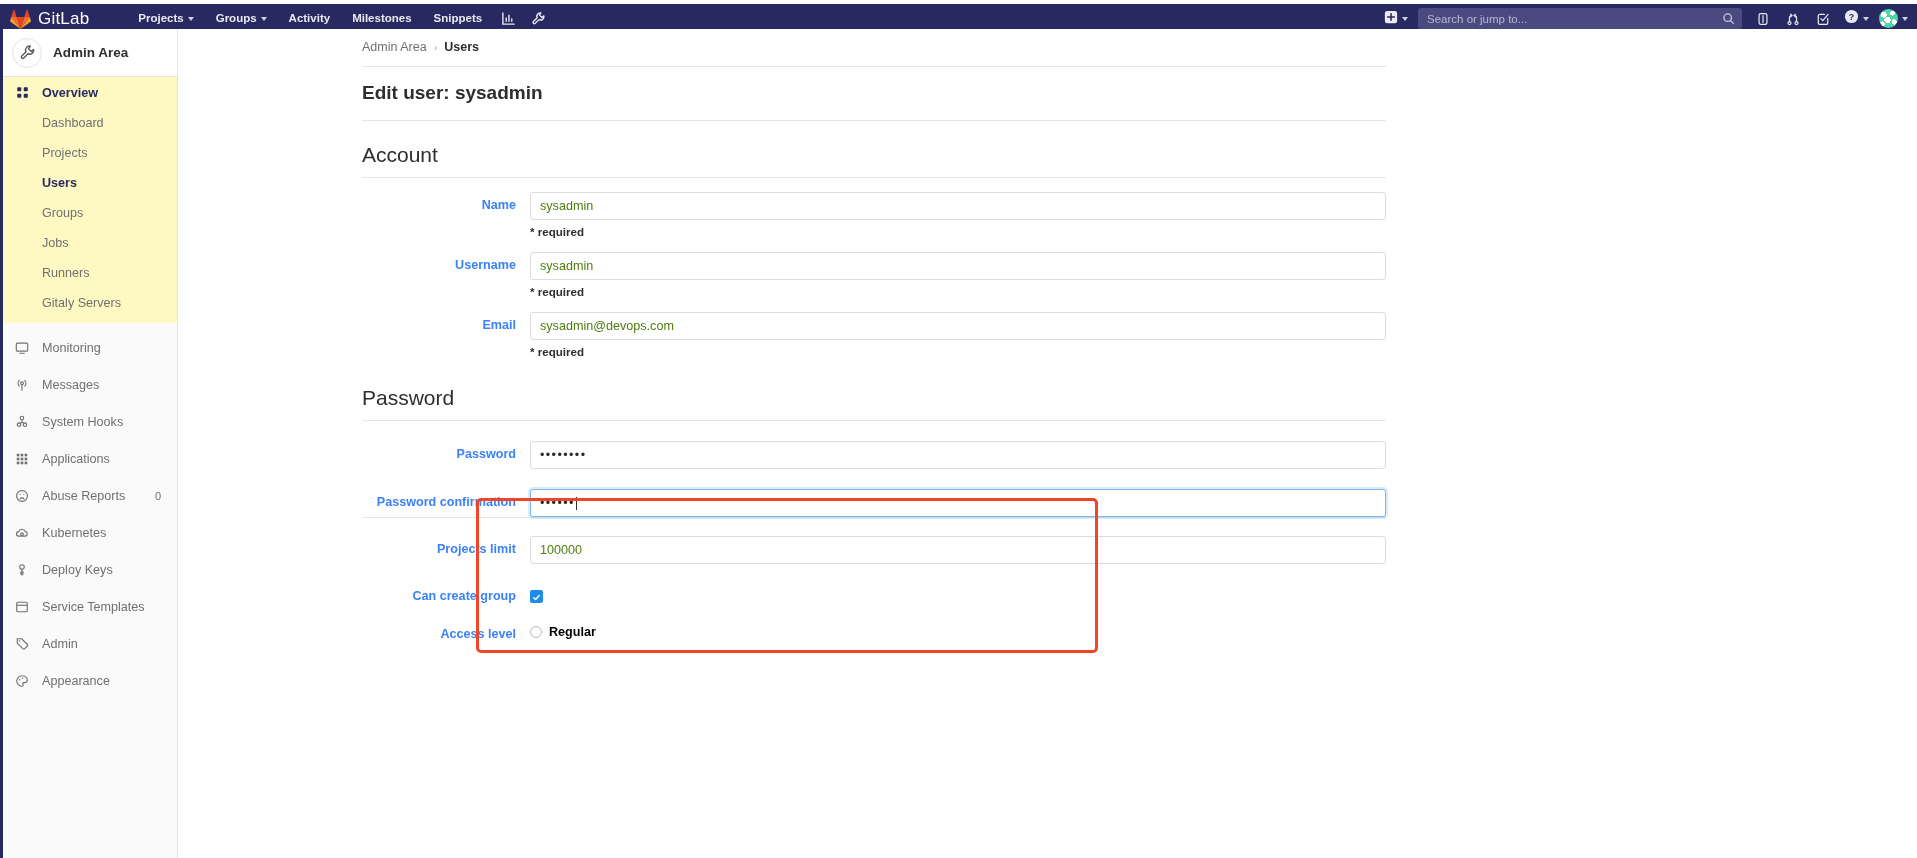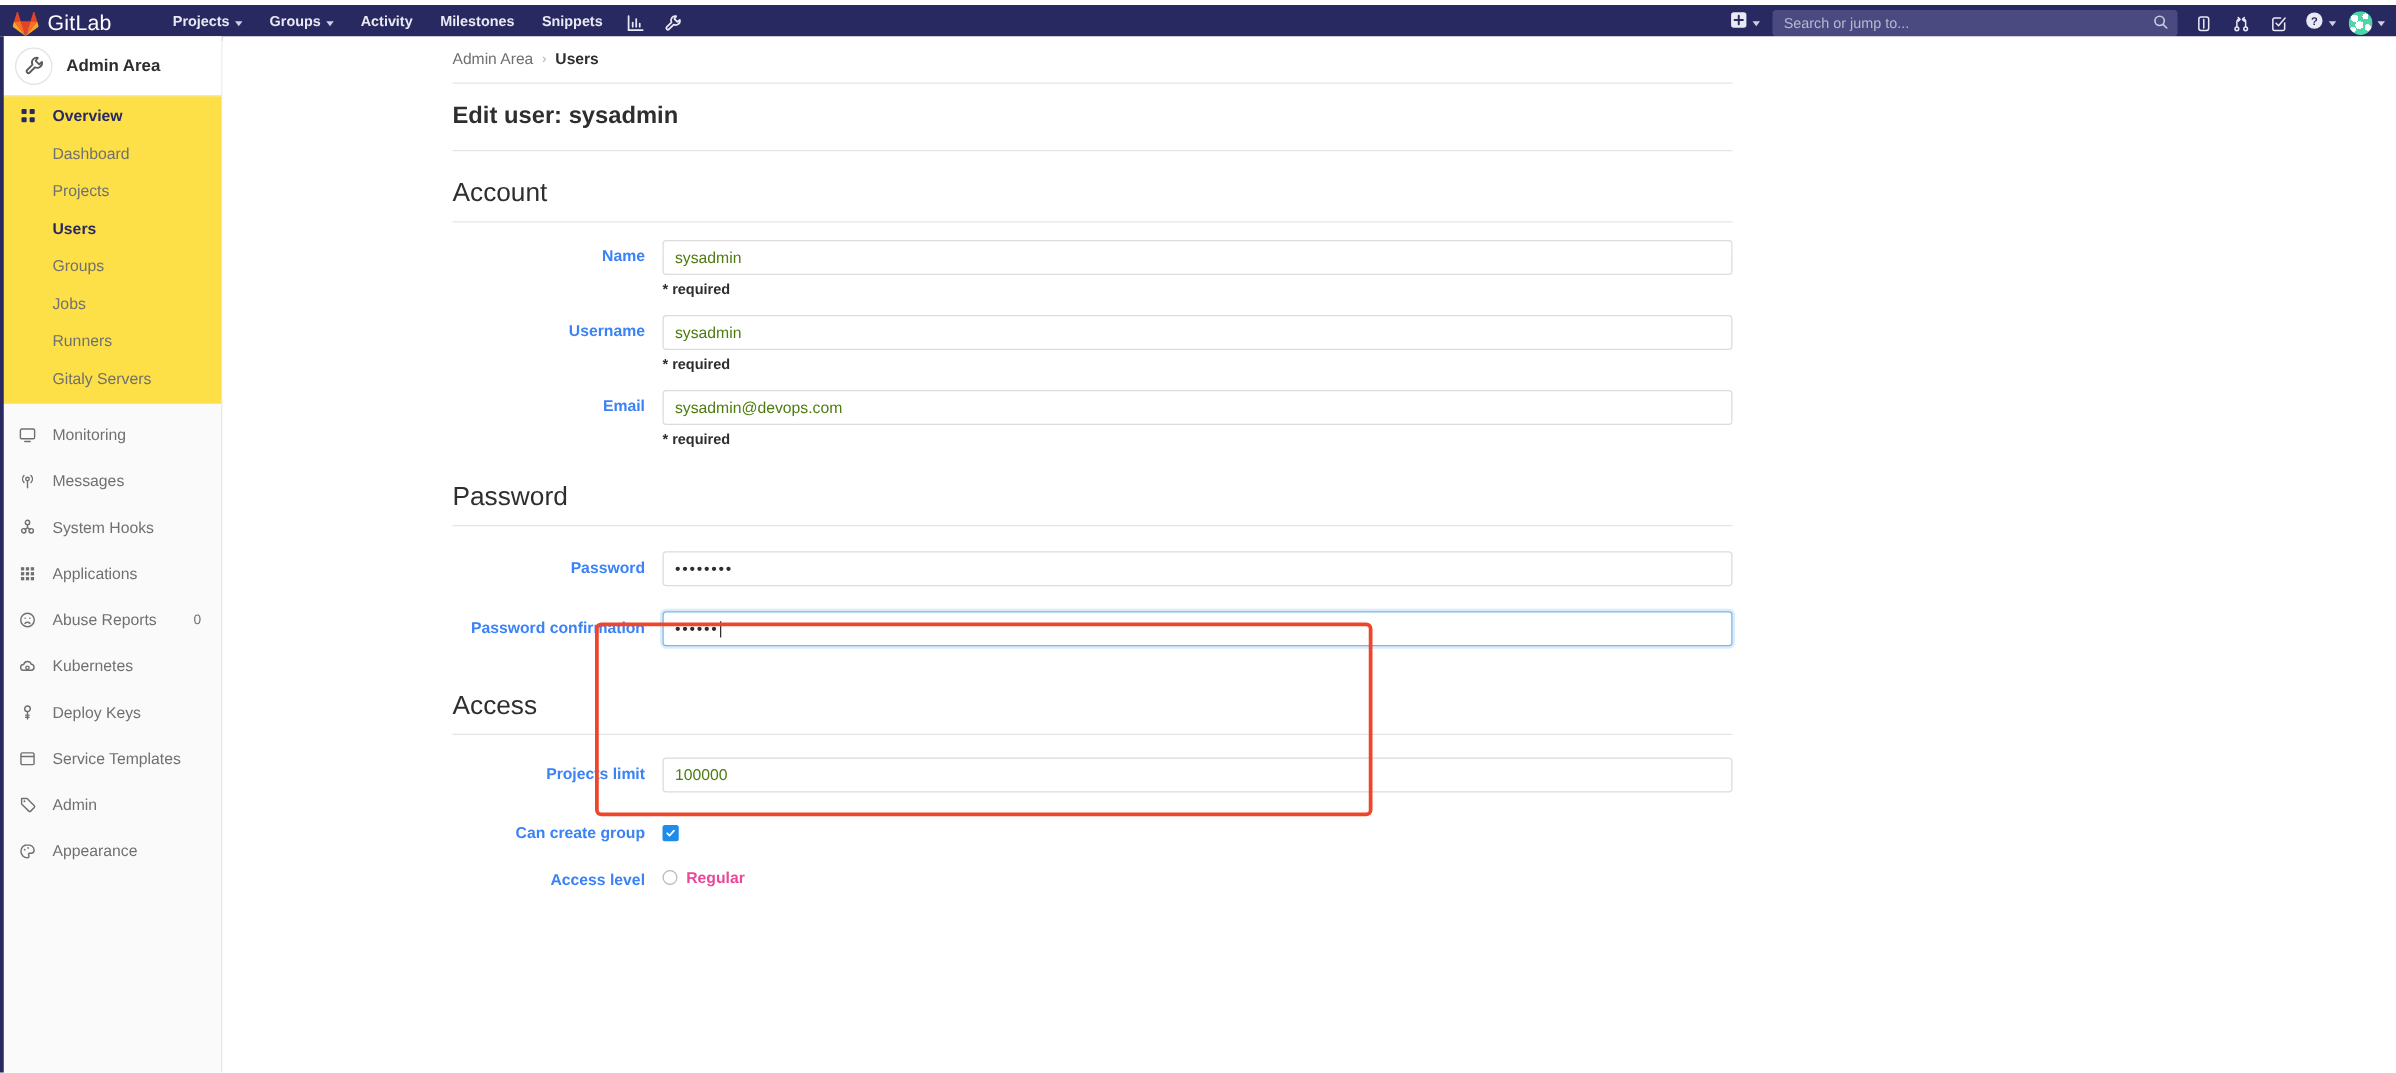--- a/index.html
+++ b/index.html
@@ -86,21 +86,21 @@
 
   .nav-group { }
   .nav-item {
     display: flex; align-items: center; height: 31px;
     padding-left: 14px; cursor: pointer; position: relative;
     font-size: 12.6px; color: #707070;
   }
   .nav-item .ico { width: 16px; display: flex; align-items: center; justify-content: center; flex: none; }
   .nav-item .lbl { margin-left: 12px; white-space: nowrap; }
 
-  .section-active { background: #fde047; }
+  .section-active { background: #fef9c3; }
   .section-active .nav-item-top { color: #292961; font-weight: bold; }
   .section-active::before {
     content: ""; position: absolute; left: 0; top: 0; width: 3px; bottom: 0;
     background: #292961;
   }
   .sublist { padding-bottom: 5px; }
   .sub-item {
     display: flex; align-items: center; height: 30px;
     padding-left: 42px; font-size: 12.6px; color: #707070; cursor: pointer;
   }
@@ -165,21 +165,21 @@
 
   .cbx {
     width: 13px; height: 13px; border-radius: 2px; background: #1f8ceb;
     display: flex; align-items: center; justify-content: center; margin-top: 2px;
   }
   .radio-row { display: flex; align-items: center; gap: 7px; }
   .radio {
     width: 12px; height: 12px; border-radius: 50%;
     border: 1px solid #b9b9b9; background: #fff; flex: none;
   }
-  .radio-label { font-size: 12.6px; font-weight: bold; color: #ec4899; }
+  .radio-label { font-size: 12.6px; font-weight: bold; color: #000000; }
 
   
   .annot {
     position: absolute;
     border: 3px solid #ef462b;
     border-radius: 5px;
     pointer-events: none;
     z-index: 20;
   }
 </style>
@@ -500,21 +500,20 @@
     <div class="form-row" style="margin-top:20px;">
       <div class="form-label">Password confirmation</div>
       <div class="form-field">
         <div class="pw-dots focused">
           <span>••••••</span>
             <i class="caretbar"></i>
         </div>
       </div>
     </div>
 
-    <div class="sec-title" style="padding-top:36px;">Access</div>
     <div class="sec-rule"></div>
 
     <div class="form-row" style="margin-top:18px;">
       <div class="form-label">Projects limit</div>
       <div class="form-field">
         <input class="inp" type="text" value="100000" style="">
       </div>
     </div>
 
     <div class="form-row" style="margin-top:24px;">

